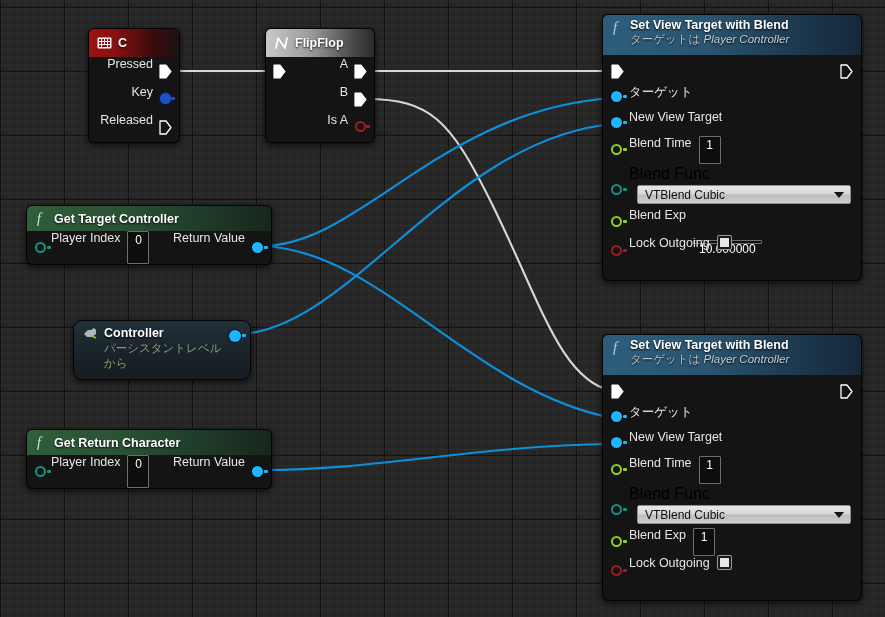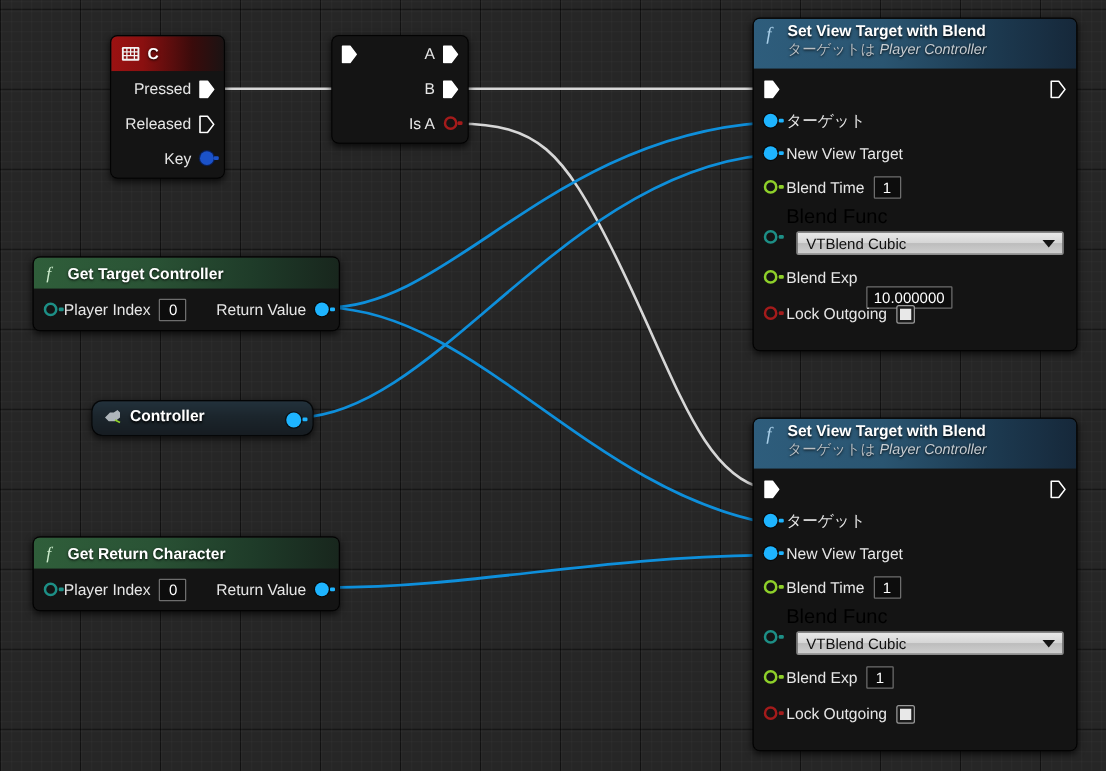--- a/index.html
+++ b/index.html
@@ -68,21 +68,20 @@
     background: linear-gradient(to right, #2e5d7c 0%, #2a5571 40%, #1d3b52 72%, #16283a 100%);
   }
   .hd-pure {
     background: linear-gradient(to right, #2f5e3a 0%, #2a5335 38%, #1e3a28 74%, #18261d 100%);
   }
 
   
   .row {
     position: relative;
     display: flex;
-    align-items: center;
     height: 26px;
     box-sizing: border-box;
   }
   .row .lbl {
     color: #e6e6e6;
     font-size: 12.5px;
     white-space: nowrap;
   }
   .row .lbl.right { margin-left:auto; }
 
@@ -186,39 +185,47 @@
       <div class="row" style="height:28px; padding-right:26px;">
         <span class="lbl right">Pressed</span>
         <span class="pin" style="right:7px; top:7px;">
           <svg width="13" height="15" viewBox="0 0 13 15">
               <path d="M1 1 L7 1 L12 7.5 L7 14 L1 14 Z" fill="#ffffff" stroke="#ffffff" stroke-width="1.2" stroke-linejoin="round"></path>
             </svg>
         </span>
       </div>
 
       <div class="row" style="height:28px; padding-right:26px;">
-        <span class="lbl right">Released</span>
-        <span class="pin" style="right:7px; top:7px;">
-          <svg width="13" height="15" viewBox="0 0 13 15">
-              <path d="M1 1 L7 1 L12 7.5 L7 14 L1 14 Z" fill="none" stroke="#ffffff" stroke-width="1.3" stroke-linejoin="round"></path>
-            </svg>
-        </span>
-      </div>
-
-      <div class="row" style="height:28px; padding-right:26px;">
         <span class="lbl right">Key</span>
         <span class="pin" style="right:8px; top:8px;">
           <span class="dot" style="background:#1b52c9; box-shadow:0 0 0 1px #0a1f55;"></span>
         </span>
         <span class="nub" style="right:4px; top:12px; background:#1b52c9;"></span>
       </div>
+
+      <div class="row" style="height:28px; padding-right:26px;">
+        <span class="lbl right">Released</span>
+        <span class="pin" style="right:7px; top:7px;">
+          <svg width="13" height="15" viewBox="0 0 13 15">
+              <path d="M1 1 L7 1 L12 7.5 L7 14 L1 14 Z" fill="none" stroke="#ffffff" stroke-width="1.3" stroke-linejoin="round"></path>
+            </svg>
+        </span>
+      </div>
     </div>
   </div>
 
   <div class="node" id="n-ff" style="left:265px; top:28px; width:110px;">
+    <div class="node-head hd-macro" style="height:28px;">
+      <span class="ico">
+        <svg width="15" height="14" viewBox="0 0 15 14">
+          <path d="M2 12 L4 2 L11 12 L13 2" stroke="#ffffff" stroke-width="1.7" fill="none" stroke-linecap="round" stroke-linejoin="round"></path>
+        </svg>
+      </span>
+      <span class="title">FlipFlop</span>
+    </div>
     <div class="node-body" style="height:85px;">
 
       <div class="row" style="height:28px; padding:0 26px 0 24px;">
         <span class="pin" style="left:7px; top:7px;">
           <svg width="13" height="15" viewBox="0 0 13 15">
               <path d="M1 1 L7 1 L12 7.5 L7 14 L1 14 Z" fill="#ffffff" stroke="#ffffff" stroke-width="1.2" stroke-linejoin="round"></path>
             </svg>
         </span>
         <span class="lbl right">A</span>
         <span class="pin" style="right:7px; top:7px;">
@@ -277,20 +284,24 @@
     <div style="position:relative; padding:5px 22px 8px 9px;">
       <div style="display:flex; align-items:center;">
         <span class="ico">
           <svg width="15" height="13" viewBox="0 0 15 13">
             <path d="M1 7 L5 3 L8 3 L11 1 L13 3 L13 7 L9 10 L4 10 Z" fill="#c9cfd4" opacity="0.85"></path>
             <path d="M9 9 L13 11" stroke="#8ed02a" stroke-width="1.4" fill="none"></path>
           </svg>
         </span>
         <span class="title" style="font-size:12.5px; font-weight:bold; color:#fff; text-shadow:0 1px 2px #000;">Controller</span>
       </div>
+      <div style="color:#8f9a7c; font-size:11.5px; line-height:15px; margin-left:21px; margin-top:1px;">
+        <div>パーシスタントレベル</div>
+        <div>から</div>
+      </div>
       <span class="pin" style="right:9px; top:9px;">
         <span class="dot filled-cyan" style="width:12px;height:12px;"></span>
       </span>
       <span class="nub" style="right:4px; top:13px; background:#1eb4ff;"></span>
     </div>
   </div>
 
   <div class="node" id="n-gpch" style="left:26px; top:429px; width:246px;">
     <div class="node-head hd-pure" style="height:25px;">
       <span class="ico">

